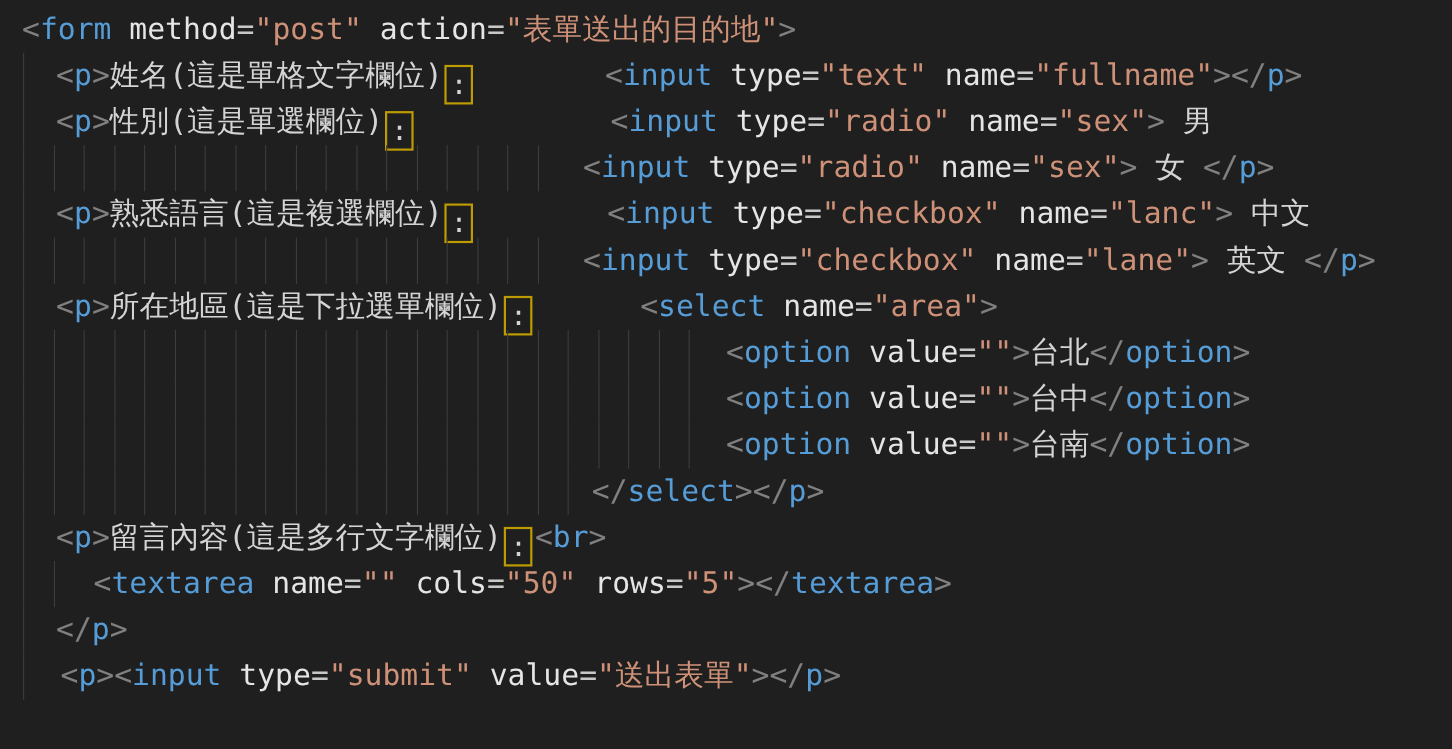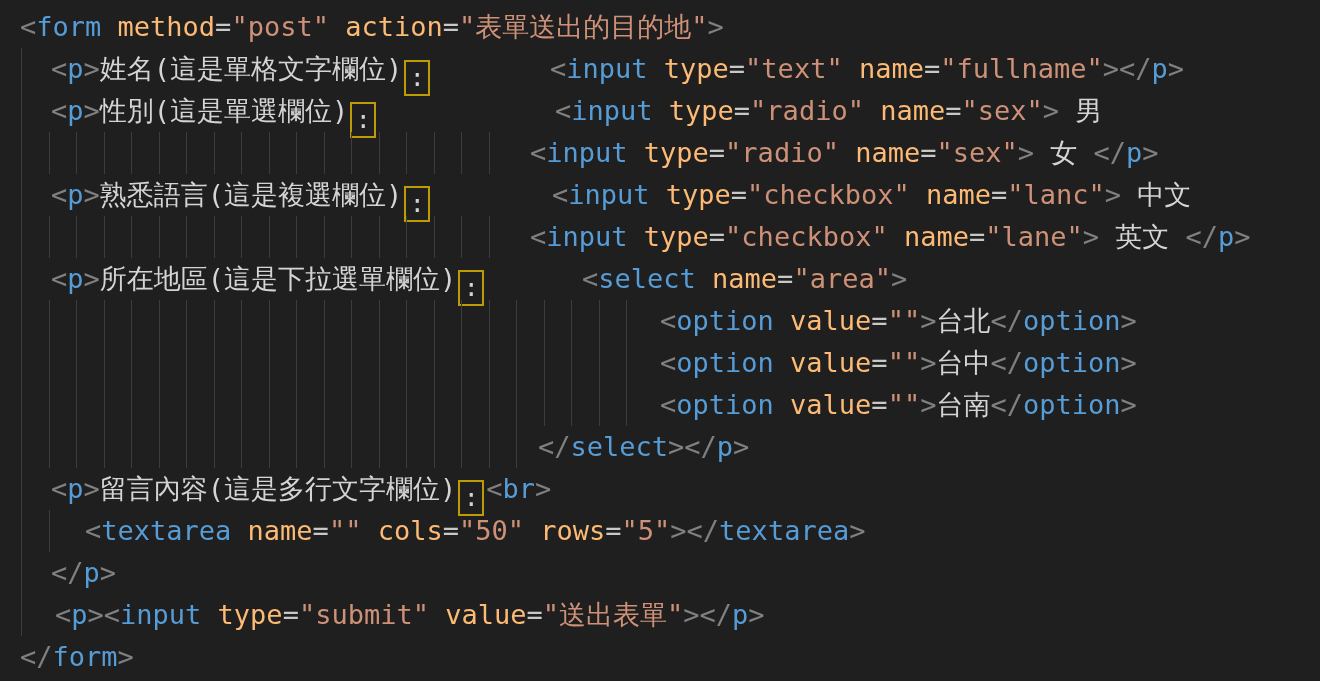--- a/index.html
+++ b/index.html
@@ -32,21 +32,21 @@
   }
   .guide {
     position: absolute;
     top: 0;
     bottom: 0;
     width: 1px;
     background: #3d3d3d;
   }
   .tok-punct { color: #808080; }
   .tok-tag   { color: #569cd6; }
-  .tok-attr  { color: #fdba74; }
+  .tok-attr  { color: #e5e5e5; }
   .tok-eq    { color: #c8c8c8; }
   .tok-str   { color: #ce9178; }
   .tok-text  { color: #d4d4d4; }
   .colon-box {
     display: inline-block;
     box-sizing: border-box;
     width: 26px;
     height: 36px;
     line-height: 31px;
     text-align: center;
@@ -69,14 +69,13 @@
     <div class="line" style="height: 42px; line-height: 42px;"><div class="guide" style="left: 21px;"></div><div class="guide" style="left: 48.5px;"></div><div class="guide" style="left: 76px;"></div><div class="guide" style="left: 103.5px;"></div><div class="guide" style="left: 131px;"></div><div class="guide" style="left: 158.5px;"></div><div class="guide" style="left: 186px;"></div><div class="guide" style="left: 213.5px;"></div><div class="guide" style="left: 241px;"></div><div class="guide" style="left: 268.5px;"></div><div class="guide" style="left: 296px;"></div><div class="guide" style="left: 323.5px;"></div><div class="guide" style="left: 351px;"></div><div class="guide" style="left: 378.5px;"></div><div class="guide" style="left: 406px;"></div><div class="guide" style="left: 433.5px;"></div><div class="guide" style="left: 461px;"></div><div class="guide" style="left: 488.5px;"></div><span class="seg" style="left: 530px;"><span class="tok-punct">&lt;</span><span class="tok-tag">input</span><span class="tok-text"> </span><span class="tok-attr">type</span><span class="tok-eq">=</span><span class="tok-str">"checkbox"</span><span class="tok-text"> </span><span class="tok-attr">name</span><span class="tok-eq">=</span><span class="tok-str">"lane"</span><span class="tok-punct">&gt;</span><span class="tok-text"> 英文 </span><span class="tok-punct">&lt;/</span><span class="tok-tag">p</span><span class="tok-punct">&gt;</span></span></div>
     <div class="line" style="height: 42px; line-height: 42px;"><div class="guide" style="left: 21px;"></div><span class="seg" style="left: 51px;"><span class="tok-punct">&lt;</span><span class="tok-tag">p</span><span class="tok-punct">&gt;</span><span class="tok-text">所在地區(這是下拉選單欄位)</span><span class="colon-box">:</span></span><span class="seg" style="left: 582px;"><span class="tok-punct">&lt;</span><span class="tok-tag">select</span><span class="tok-text"> </span><span class="tok-attr">name</span><span class="tok-eq">=</span><span class="tok-str">"area"</span><span class="tok-punct">&gt;</span></span></div>
     <div class="line" style="height: 42px; line-height: 42px;"><div class="guide" style="left: 21px;"></div><div class="guide" style="left: 48.5px;"></div><div class="guide" style="left: 76px;"></div><div class="guide" style="left: 103.5px;"></div><div class="guide" style="left: 131px;"></div><div class="guide" style="left: 158.5px;"></div><div class="guide" style="left: 186px;"></div><div class="guide" style="left: 213.5px;"></div><div class="guide" style="left: 241px;"></div><div class="guide" style="left: 268.5px;"></div><div class="guide" style="left: 296px;"></div><div class="guide" style="left: 323.5px;"></div><div class="guide" style="left: 351px;"></div><div class="guide" style="left: 378.5px;"></div><div class="guide" style="left: 406px;"></div><div class="guide" style="left: 433.5px;"></div><div class="guide" style="left: 461px;"></div><div class="guide" style="left: 488.5px;"></div><div class="guide" style="left: 516px;"></div><div class="guide" style="left: 543.5px;"></div><div class="guide" style="left: 571px;"></div><div class="guide" style="left: 598.5px;"></div><div class="guide" style="left: 626px;"></div><span class="seg" style="left: 660px;"><span class="tok-punct">&lt;</span><span class="tok-tag">option</span><span class="tok-text"> </span><span class="tok-attr">value</span><span class="tok-eq">=</span><span class="tok-str">""</span><span class="tok-punct">&gt;</span><span class="tok-text">台北</span><span class="tok-punct">&lt;/</span><span class="tok-tag">option</span><span class="tok-punct">&gt;</span></span></div>
     <div class="line" style="height: 42px; line-height: 42px;"><div class="guide" style="left: 21px;"></div><div class="guide" style="left: 48.5px;"></div><div class="guide" style="left: 76px;"></div><div class="guide" style="left: 103.5px;"></div><div class="guide" style="left: 131px;"></div><div class="guide" style="left: 158.5px;"></div><div class="guide" style="left: 186px;"></div><div class="guide" style="left: 213.5px;"></div><div class="guide" style="left: 241px;"></div><div class="guide" style="left: 268.5px;"></div><div class="guide" style="left: 296px;"></div><div class="guide" style="left: 323.5px;"></div><div class="guide" style="left: 351px;"></div><div class="guide" style="left: 378.5px;"></div><div class="guide" style="left: 406px;"></div><div class="guide" style="left: 433.5px;"></div><div class="guide" style="left: 461px;"></div><div class="guide" style="left: 488.5px;"></div><div class="guide" style="left: 516px;"></div><div class="guide" style="left: 543.5px;"></div><div class="guide" style="left: 571px;"></div><div class="guide" style="left: 598.5px;"></div><div class="guide" style="left: 626px;"></div><span class="seg" style="left: 660px;"><span class="tok-punct">&lt;</span><span class="tok-tag">option</span><span class="tok-text"> </span><span class="tok-attr">value</span><span class="tok-eq">=</span><span class="tok-str">""</span><span class="tok-punct">&gt;</span><span class="tok-text">台中</span><span class="tok-punct">&lt;/</span><span class="tok-tag">option</span><span class="tok-punct">&gt;</span></span></div>
     <div class="line" style="height: 42px; line-height: 42px;"><div class="guide" style="left: 21px;"></div><div class="guide" style="left: 48.5px;"></div><div class="guide" style="left: 76px;"></div><div class="guide" style="left: 103.5px;"></div><div class="guide" style="left: 131px;"></div><div class="guide" style="left: 158.5px;"></div><div class="guide" style="left: 186px;"></div><div class="guide" style="left: 213.5px;"></div><div class="guide" style="left: 241px;"></div><div class="guide" style="left: 268.5px;"></div><div class="guide" style="left: 296px;"></div><div class="guide" style="left: 323.5px;"></div><div class="guide" style="left: 351px;"></div><div class="guide" style="left: 378.5px;"></div><div class="guide" style="left: 406px;"></div><div class="guide" style="left: 433.5px;"></div><div class="guide" style="left: 461px;"></div><div class="guide" style="left: 488.5px;"></div><div class="guide" style="left: 516px;"></div><div class="guide" style="left: 543.5px;"></div><div class="guide" style="left: 571px;"></div><div class="guide" style="left: 598.5px;"></div><div class="guide" style="left: 626px;"></div><span class="seg" style="left: 660px;"><span class="tok-punct">&lt;</span><span class="tok-tag">option</span><span class="tok-text"> </span><span class="tok-attr">value</span><span class="tok-eq">=</span><span class="tok-str">""</span><span class="tok-punct">&gt;</span><span class="tok-text">台南</span><span class="tok-punct">&lt;/</span><span class="tok-tag">option</span><span class="tok-punct">&gt;</span></span></div>
     <div class="line" style="height: 42px; line-height: 42px;"><div class="guide" style="left: 21px;"></div><div class="guide" style="left: 48.5px;"></div><div class="guide" style="left: 76px;"></div><div class="guide" style="left: 103.5px;"></div><div class="guide" style="left: 131px;"></div><div class="guide" style="left: 158.5px;"></div><div class="guide" style="left: 186px;"></div><div class="guide" style="left: 213.5px;"></div><div class="guide" style="left: 241px;"></div><div class="guide" style="left: 268.5px;"></div><div class="guide" style="left: 296px;"></div><div class="guide" style="left: 323.5px;"></div><div class="guide" style="left: 351px;"></div><div class="guide" style="left: 378.5px;"></div><div class="guide" style="left: 406px;"></div><div class="guide" style="left: 433.5px;"></div><div class="guide" style="left: 461px;"></div><div class="guide" style="left: 488.5px;"></div><div class="guide" style="left: 516px;"></div><span class="seg" style="left: 538px;"><span class="tok-punct">&lt;/</span><span class="tok-tag">select</span><span class="tok-punct">&gt;&lt;/</span><span class="tok-tag">p</span><span class="tok-punct">&gt;</span></span></div>
     <div class="line" style="height: 42px; line-height: 42px;"><div class="guide" style="left: 21px;"></div><span class="seg" style="left: 51px;"><span class="tok-punct">&lt;</span><span class="tok-tag">p</span><span class="tok-punct">&gt;</span><span class="tok-text">留言內容(這是多行文字欄位)</span><span class="colon-box">:</span><span class="tok-punct">&lt;</span><span class="tok-tag">br</span><span class="tok-punct">&gt;</span></span></div>
     <div class="line" style="height: 42px; line-height: 42px;"><div class="guide" style="left: 21px;"></div><div class="guide" style="left: 48.5px;"></div><span class="seg" style="left: 85px;"><span class="tok-punct">&lt;</span><span class="tok-tag">textarea</span><span class="tok-text"> </span><span class="tok-attr">name</span><span class="tok-eq">=</span><span class="tok-str">""</span><span class="tok-text"> </span><span class="tok-attr">cols</span><span class="tok-eq">=</span><span class="tok-str">"50"</span><span class="tok-text"> </span><span class="tok-attr">rows</span><span class="tok-eq">=</span><span class="tok-str">"5"</span><span class="tok-punct">&gt;&lt;/</span><span class="tok-tag">textarea</span><span class="tok-punct">&gt;</span></span></div>
     <div class="line" style="height: 42px; line-height: 42px;"><div class="guide" style="left: 21px;"></div><span class="seg" style="left: 51px;"><span class="tok-punct">&lt;/</span><span class="tok-tag">p</span><span class="tok-punct">&gt;</span></span></div>
     <div class="line" style="height: 42px; line-height: 42px;"><div class="guide" style="left: 21px;"></div><span class="seg" style="left: 55px;"><span class="tok-punct">&lt;</span><span class="tok-tag">p</span><span class="tok-punct">&gt;&lt;</span><span class="tok-tag">input</span><span class="tok-text"> </span><span class="tok-attr">type</span><span class="tok-eq">=</span><span class="tok-str">"submit"</span><span class="tok-text"> </span><span class="tok-attr">value</span><span class="tok-eq">=</span><span class="tok-str">"送出表單"</span><span class="tok-punct">&gt;&lt;/</span><span class="tok-tag">p</span><span class="tok-punct">&gt;</span></span></div>
-    <div class="line" style="height: 42px; line-height: 42px;"><span class="seg" style="left: 20px;"><span class="tok-punct">&lt;/</span><span class="tok-tag">form</span><span class="tok-punct">&gt;</span></span></div>
   </div>
 
 </body></html>

